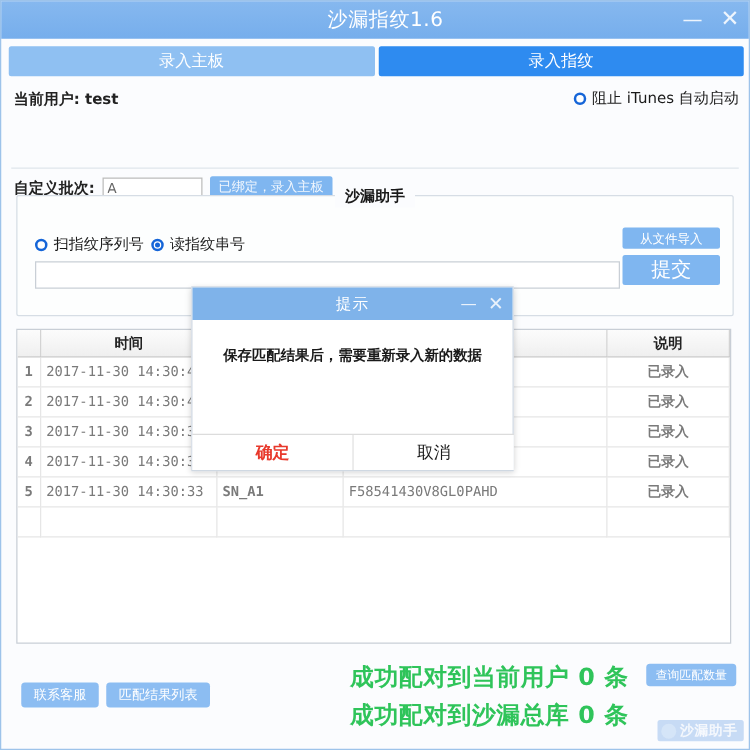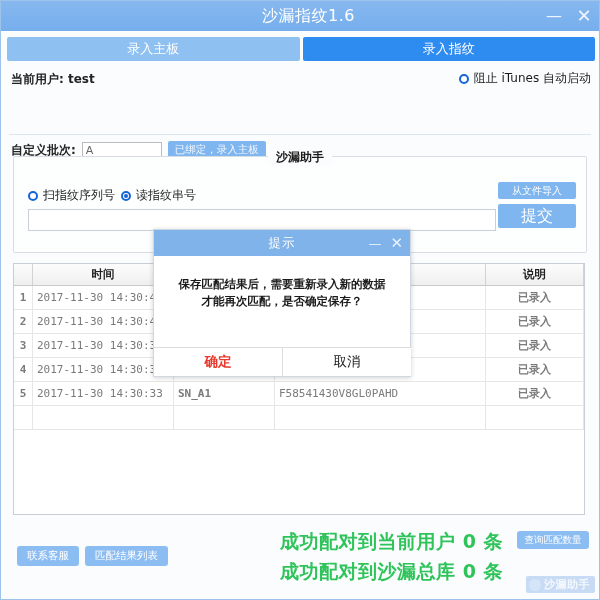--- a/index.html
+++ b/index.html
@@ -608,21 +608,20 @@
   <div class="modal">
     <div class="modal-title">
       <span class="modal-title-text">提示</span>
       <div class="modal-wbtns">
         <span class="modal-wbtn">—</span>
         <span class="modal-wbtn x">✕</span>
       </div>
     </div>
     <div class="modal-body">
       <div class="modal-msg">保存匹配结果后，需要重新录入新的数据</div>
-      <div class="modal-msg">才能再次匹配，是否确定保存？</div>
     </div>
     <div class="modal-actions">
       <div class="modal-btn ok">确定</div>
       <div class="modal-btn cancel">取消</div>
     </div>
   </div>
 
 </div>
 
 </body></html>

